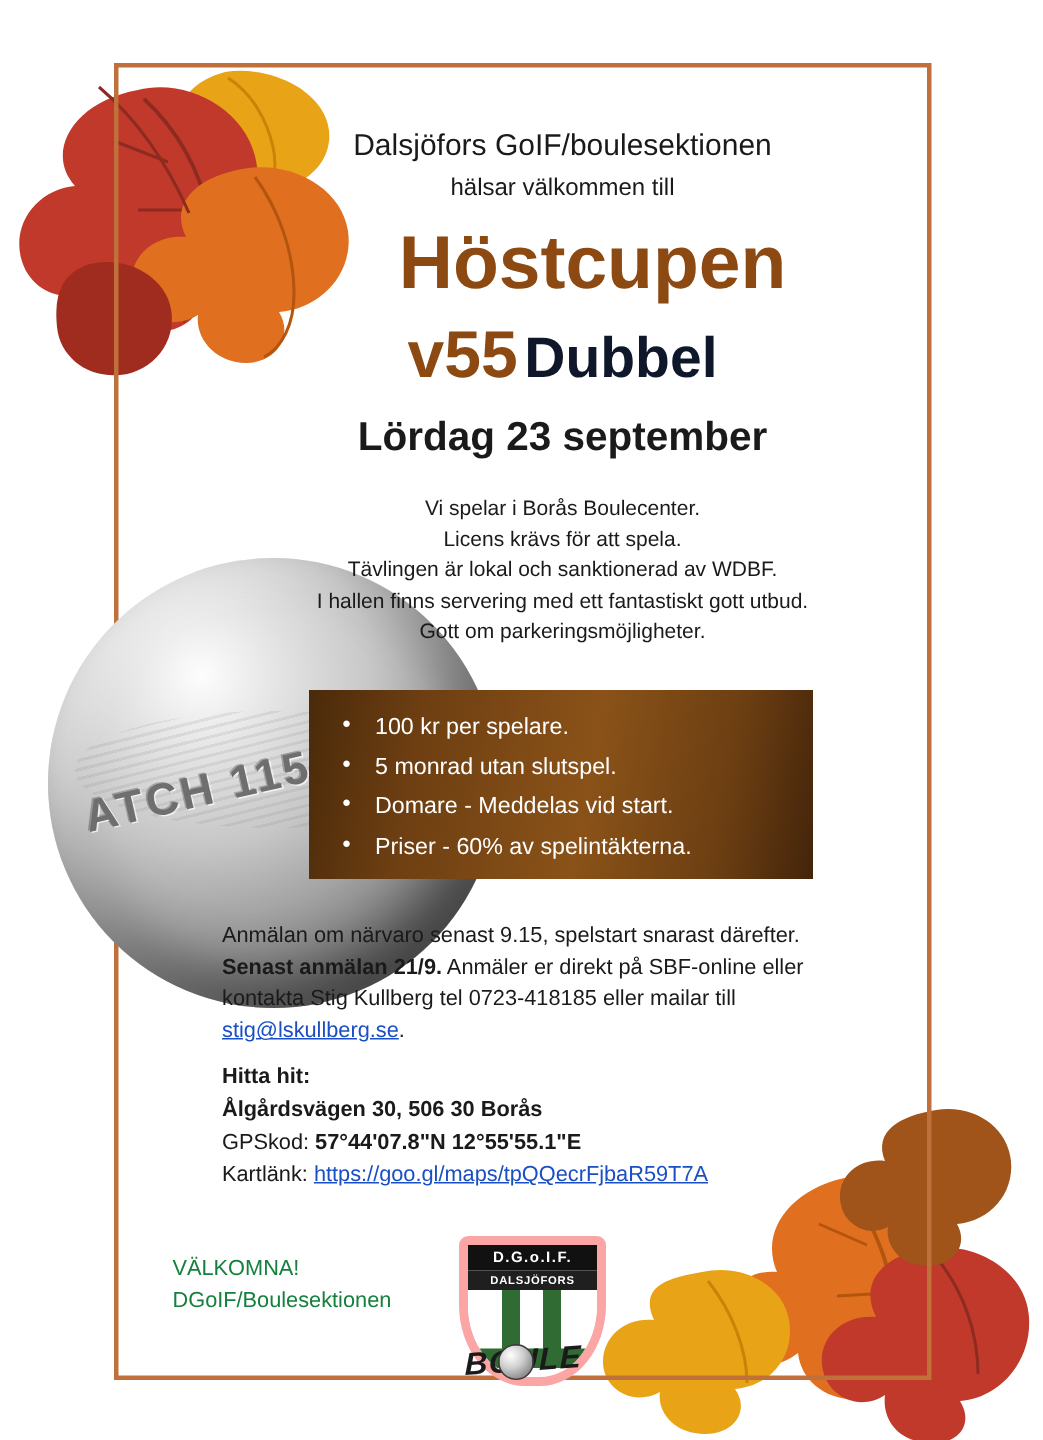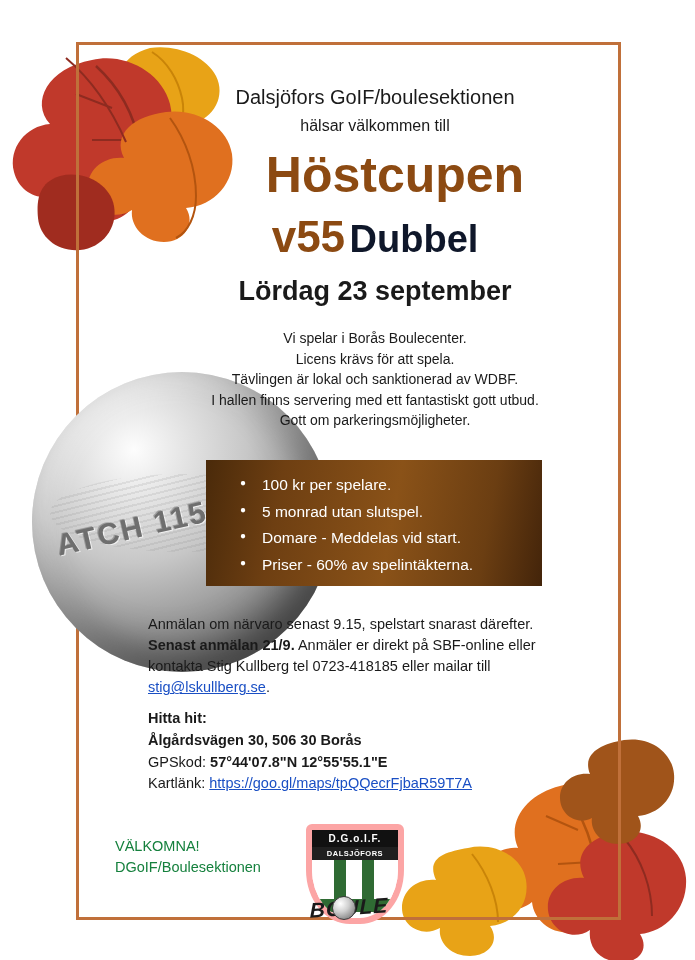--- a/index.html
+++ b/index.html
@@ -162,21 +162,21 @@
   #info-box {
     position: absolute;
     left: 206px;
     top: 460px;
     width: 336px;
     height: 126px;
     background: linear-gradient(100deg, #4a2a0a 0%, #6e3f12 22%, #8a5218 55%, #6b3e12 82%, #43240a 100%);
   }
   #info-list {
     margin: 0;
-    padding: 13px 0 0 56px;
+    padding: 13px 0 0 44px;
     list-style: none;
   }
   #info-list li {
     position: relative;
     color: #ffffff;
     font-size: 15.5px;
     line-height: 1.53;
     margin-bottom: 3px;
   }
   #info-list li::before {

